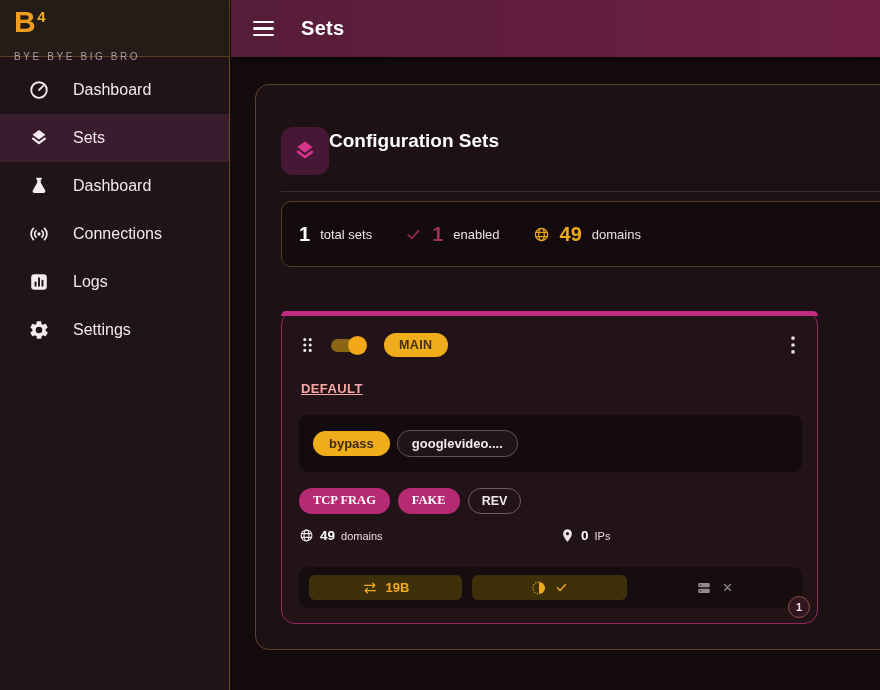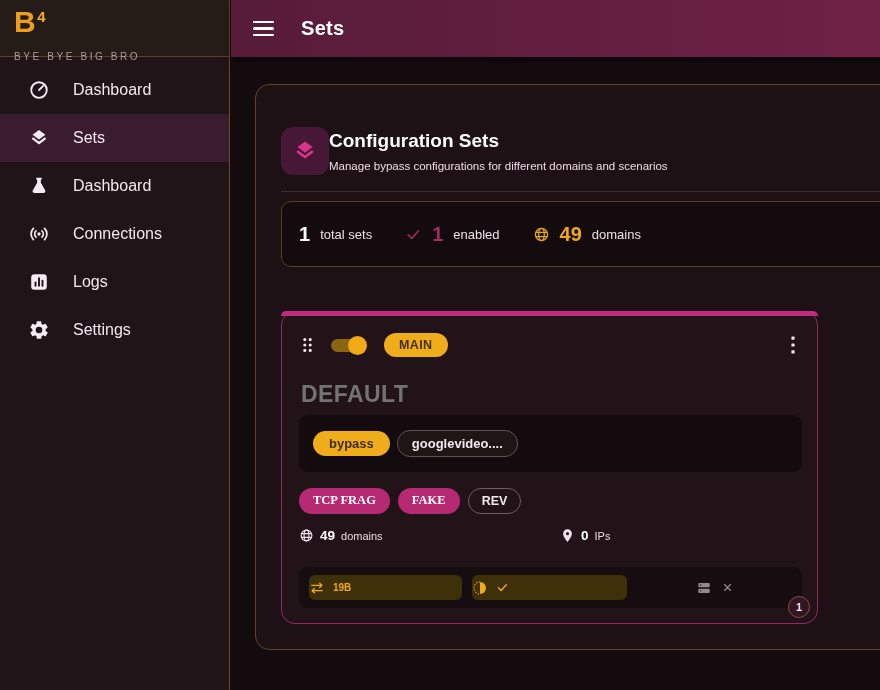--- a/index.html
+++ b/index.html
@@ -64,22 +64,22 @@
   .drag-handle svg { width:100%; height:100%; display:block; }
   .toggle { width:36px; height:19px; position:relative; cursor:pointer; }
   .toggle-track { position:absolute; left:0; top:3px; width:31px; height:13px;
                   border-radius:7px; background:#8a6512; }
   .toggle-thumb { position:absolute; right:0; top:0; width:19px; height:19px;
                   border-radius:50%; background:#f2a817; }
   .main-badge { background:#f0ad1b; color:#43300c; font-size:12.5px; font-weight:700;
                 padding:5px 15px; border-radius:13px; letter-spacing:.4px; cursor:pointer; }
   .kebab { margin-left:auto; width:14px; height:22px; color:#efe6ec; cursor:pointer; }
   .kebab svg { width:100%; height:100%; display:block; }
-  .card-name { position:absolute; top:69px; left:19px; font-size:23px; font-weight:700;
-               color:#737373; letter-spacing:.4px; }
+  .card-name { position:absolute; top:69px; left:19px; font-size:13px; font-weight:700;
+               color:#fca5a5; letter-spacing:.4px;text-decoration:underline; }
 
   .domains-box { position:absolute; top:103px; left:17px; width:503px; height:57px;
                  background:#130b0e; border-radius:9px; display:flex; align-items:center;
                  padding:0 14px; gap:7px; }
   .chip-amber { background:#f0ad1b; color:#3e2d0b; font-size:13px; font-weight:700;
                 padding:5px 16px; border-radius:13px; cursor:pointer; }
   .chip-outline { background:#1e1517; color:#f2e9ee; font-size:13px; font-weight:700;
                   padding:5px 14px; border-radius:13px; border:1px solid #5c5354; cursor:pointer; }
 
   .tags-row { position:absolute; top:176px; left:17px; display:flex; gap:8px; }
@@ -92,22 +92,22 @@
   .count.domains { left:17px; }
   .count.ips { left:278px; }
   .count-icon { width:15px; height:15px; color:#f0e4ec; display:block; }
   .count-value { font-size:13.5px; font-weight:700; color:#fff; }
   .count-label { font-size:11px; color:#e9d9e2; }
 
   .actions-bar { position:absolute; top:255px; left:17px; width:503px; height:41px;
                  background:#150d10; border-radius:9px; display:flex; align-items:center;
                  padding:0 10px; gap:10px; }
   .action-btn { height:25px; border-radius:6px; background:#3e3009; display:flex;
-                align-items:center; gap:8px; color:#f0a81c;
-                font-size:10px; font-weight:700; cursor:pointer; }
+                align-items:center; justify-content:center; gap:8px; color:#f0a81c;
+                font-size:13px; font-weight:700; cursor:pointer; }
   .action-btn.traffic { width:153px; }
   .action-btn.status { width:155px; }
   .action-btn svg, .action-plain svg { width:16px; height:16px; display:block; }
   .action-plain { flex:1; display:flex; align-items:center; justify-content:center;
                   gap:9px; color:#95898f; cursor:pointer; }
   .index-badge { position:absolute; left:506px; top:284px; width:22px; height:22px;
                  border-radius:50%; background:#321722; border:1.5px solid #8a4f41;
                  color:#f2dfe8; font-size:11px; font-weight:700;
                  display:flex; align-items:center; justify-content:center; }
 </style>
@@ -200,21 +200,20 @@
 
   <div class="page-head">
     <div class="page-icon">
       <svg viewBox="0 0 24 24">
         <path d="M12 3.2 19 8.4 12 13.6 5 8.4Z" fill="currentColor"></path>
         <path d="M5.6 12.8 12 17.6l6.4-4.8" fill="none" stroke="currentColor" stroke-width="2.4" stroke-linecap="round" stroke-linejoin="round"></path>
       </svg>
     </div>
     <div>
       <div class="page-title">Configuration Sets</div>
-      <div class="page-subtitle">Manage bypass configurations for different domains and scenarios</div>
     </div>
   </div>
 
   <div class="divider"></div>
 
   <div class="stats">
     <div class="stat">
       <span class="stat-value">1</span>
       <span class="stat-label">total sets</span>
     </div>

